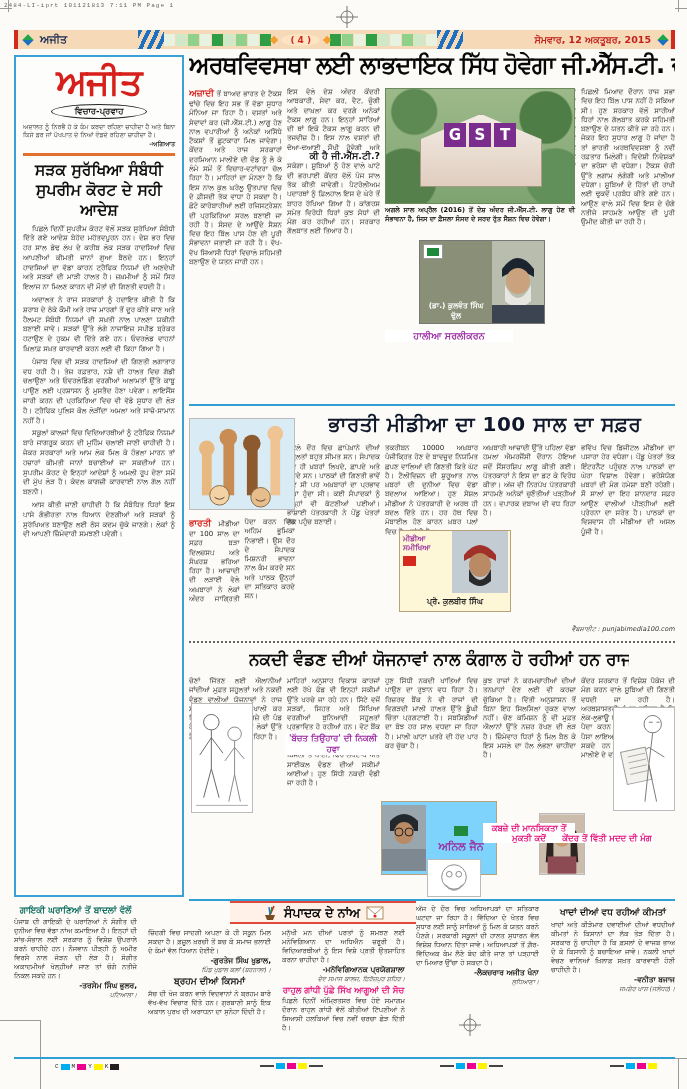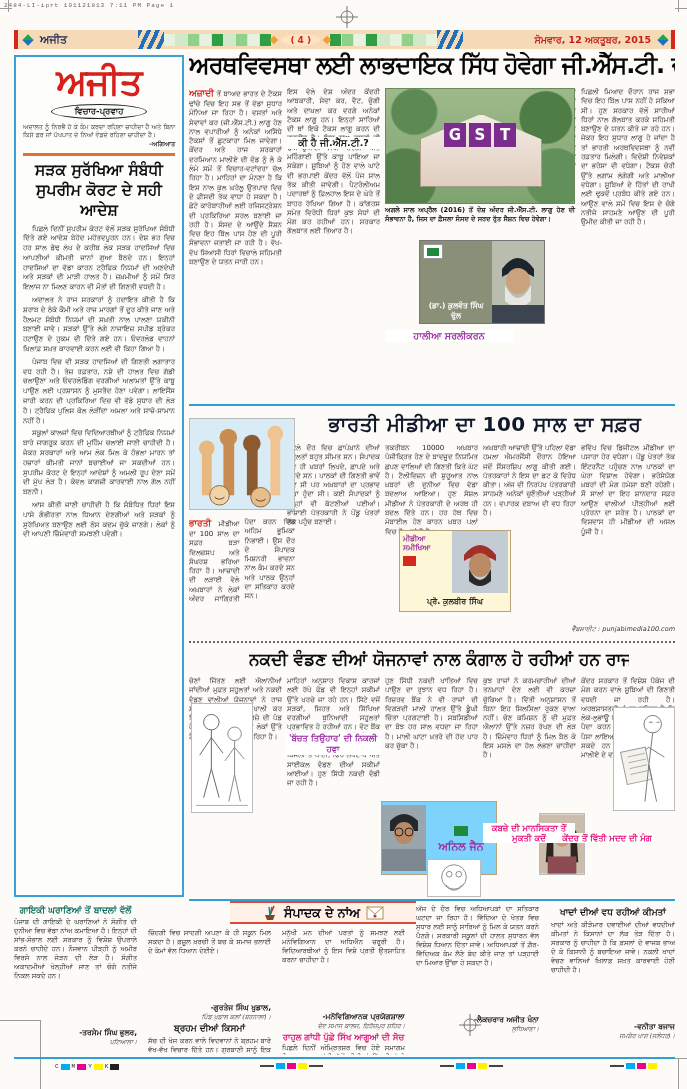--- a/index.html
+++ b/index.html
@@ -83,21 +83,21 @@
   .card2 .name{width:100%;font-size:8px;font-weight:bold;color:#222;text-align:center;}
   .card3{position:absolute;left:192px;top:124px;width:116px;height:74px;background:#7dd3fc;
      border:1px solid #b9a27a;display:flex;align-items:center;box-sizing:border-box;}
   .greensq{width:14px;height:10px;background:#1f8a3c;margin:2px auto 4px;}
   .card3 .right{flex:1;text-align:center;}
   .card3 .name{font-size:11px;font-weight:bold;color:#9b30a2;}
   .photo-frame{background:#cfd2c3;flex:0 0 auto;}
   
   .artimg{position:absolute;background:#fff;border:1px solid #bbb;box-sizing:border-box;overflow:hidden;}
   .contact{position:absolute;font-size:6.5px;font-style:italic;color:#333;text-align:right;background:#fcfbf8;}
-  .sig{font-weight:bold;font-size:7.5px;text-align:right;color:#111;font-style:normal;margin-top:47px;}
+  .sig{font-weight:bold;font-size:7.5px;text-align:right;color:#111;font-style:normal;}
   .signote{font-size:6.3px;font-style:italic;text-align:right;color:#444;}
   
   .letters{left:14px;top:905px;width:661px;height:150px;}
   .lx1{left:0;width:123px;} .lx2{left:134px;width:123px;} .lx3{left:268px;width:123px;}
   .lx4{left:402px;width:123px;} .lx5{left:537px;width:124px;}
   .lcol{position:absolute;top:0;bottom:0;font-size:6.8px;line-height:1.32;text-align:justify;color:#262626;overflow:hidden;}
   .pad-banner{padding-top:24px;}
   .lhead-teal{font-size:9px;font-weight:bold;color:#0b6b5d;line-height:1.25;text-align:center;margin-bottom:2px;}
   .lhead-bold{font-size:9px;font-weight:bold;color:#111;text-align:center;margin:2px 0;}
   .lhead-red{font-size:8.5px;font-weight:bold;color:#e5147d;text-align:center;line-height:1.2;margin:2px 0;}
@@ -196,21 +196,21 @@
     <div class="colwrap" style="top:36px;height:310px;">
       <div class="col cx1">
         <span class="leadword">ਅਜ਼ਾਦੀ</span>
         <span>ਤੋਂ ਬਾਅਦ ਭਾਰਤ ਦੇ ਟੈਕਸ ਢਾਂਚੇ ਵਿਚ ਇਹ ਸਭ ਤੋਂ ਵੱਡਾ ਸੁਧਾਰ ਮੰਨਿਆ ਜਾ ਰਿਹਾ ਹੈ। ਵਸਤਾਂ ਅਤੇ ਸੇਵਾਵਾਂ ਕਰ (ਜੀ.ਐੱਸ.ਟੀ.) ਲਾਗੂ ਹੋਣ ਨਾਲ ਵਪਾਰੀਆਂ ਨੂੰ ਅਨੇਕਾਂ ਅਸਿੱਧੇ ਟੈਕਸਾਂ ਤੋਂ ਛੁਟਕਾਰਾ ਮਿਲ ਜਾਵੇਗਾ। ਕੇਂਦਰ ਅਤੇ ਰਾਜ ਸਰਕਾਰਾਂ ਦਰਮਿਆਨ ਮਾਲੀਏ ਦੀ ਵੰਡ ਨੂੰ ਲੈ ਕੇ ਲੰਮੇ ਸਮੇਂ ਤੋਂ ਵਿਚਾਰ-ਵਟਾਂਦਰਾ ਚੱਲ ਰਿਹਾ ਹੈ। ਮਾਹਿਰਾਂ ਦਾ ਮੰਨਣਾ ਹੈ ਕਿ ਇਸ ਨਾਲ ਕੁਲ ਘਰੇਲੂ ਉਤਪਾਦ ਵਿਚ ਦੋ ਫ਼ੀਸਦੀ ਤੱਕ ਵਾਧਾ ਹੋ ਸਕਦਾ ਹੈ। ਛੋਟੇ ਕਾਰੋਬਾਰੀਆਂ ਲਈ ਰਜਿਸਟ੍ਰੇਸ਼ਨ ਦੀ ਪ੍ਰਕਿਰਿਆ ਸਰਲ ਬਣਾਈ ਜਾ ਰਹੀ ਹੈ। ਸੰਸਦ ਦੇ ਆਉਂਦੇ ਸੈਸ਼ਨ ਵਿਚ ਇਹ ਬਿੱਲ ਪਾਸ ਹੋਣ ਦੀ ਪੂਰੀ ਸੰਭਾਵਨਾ ਜਤਾਈ ਜਾ ਰਹੀ ਹੈ। ਵੱਖ-ਵੱਖ ਸਿਆਸੀ ਧਿਰਾਂ ਵਿਚਾਲੇ ਸਹਿਮਤੀ ਬਣਾਉਣ ਦੇ ਯਤਨ ਜਾਰੀ ਹਨ।</span>
       </div>
       <div class="col cx2">ਇਸ ਵੇਲੇ ਦੇਸ਼ ਅੰਦਰ ਕੇਂਦਰੀ ਆਬਕਾਰੀ, ਸੇਵਾ ਕਰ, ਵੈਟ, ਚੁੰਗੀ ਅਤੇ ਦਾਖ਼ਲਾ ਕਰ ਵਰਗੇ ਅਨੇਕਾਂ ਟੈਕਸ ਲਾਗੂ ਹਨ। ਇਨ੍ਹਾਂ ਸਾਰਿਆਂ ਦੀ ਥਾਂ ਇਕੋ ਟੈਕਸ ਲਾਗੂ ਕਰਨ ਦੀ ਤਜਵੀਜ਼ ਹੈ। ਇਸ ਨਾਲ ਵਸਤਾਂ ਦੀ ਢੋਆ-ਢੁਆਈ ਸੌਖੀ ਹੋਵੇਗੀ ਅਤੇ ਮਹਿੰਗਾਈ ਉੱਤੇ ਕਾਬੂ ਪਾਇਆ ਜਾ ਸਕੇਗਾ। ਸੂਬਿਆਂ ਨੂੰ ਹੋਣ ਵਾਲੇ ਘਾਟੇ ਦੀ ਭਰਪਾਈ ਕੇਂਦਰ ਵੱਲੋਂ ਪੰਜ ਸਾਲ ਤੱਕ ਕੀਤੀ ਜਾਵੇਗੀ। ਪੈਟਰੋਲੀਅਮ ਪਦਾਰਥਾਂ ਨੂੰ ਫ਼ਿਲਹਾਲ ਇਸ ਦੇ ਘੇਰੇ ਤੋਂ ਬਾਹਰ ਰੱਖਿਆ ਗਿਆ ਹੈ। ਕਾਂਗਰਸ ਸਮੇਤ ਵਿਰੋਧੀ ਧਿਰਾਂ ਕੁਝ ਸੋਧਾਂ ਦੀ ਮੰਗ ਕਰ ਰਹੀਆਂ ਹਨ। ਸਰਕਾਰ ਗੱਲਬਾਤ ਲਈ ਤਿਆਰ ਹੈ।</div>
       <div class="col cx3">ਜੀ.ਐੱਸ.ਟੀ. ਕੌਂਸਲ ਵਿਚ ਕੇਂਦਰ ਅਤੇ ਰਾਜਾਂ ਦੇ ਨੁਮਾਇੰਦੇ ਸ਼ਾਮਿਲ ਹੋਣਗੇ। ਟੈਕਸ ਦੀਆਂ ਦਰਾਂ ਤੈਅ ਕਰਨ ਦਾ ਅਧਿਕਾਰ ਇਸੇ ਕੌਂਸਲ ਕੋਲ ਹੋਵੇਗਾ। ਮਾਲ ਅਤੇ ਸੇਵਾਵਾਂ ਉੱਤੇ ਟੈਕਸ ਦੀ ਦਰ ਅਠਾਰਾਂ ਫ਼ੀਸਦੀ ਦੇ ਕਰੀਬ ਰੱਖੇ ਜਾਣ ਦੀ ਸੰਭਾਵਨਾ ਹੈ। ਇਸ ਨਾਲ ਆਮ ਖਪਤਕਾਰ ਨੂੰ ਵੀ ਵੱਡੀ ਰਾਹਤ ਮਿਲੇਗੀ। ਟੈਕਸ ਪ੍ਰਣਾਲੀ ਪਾਰਦਰਸ਼ੀ ਬਣੇਗੀ ਅਤੇ ਕਰ ਚੋਰੀ ਰੁਕੇਗੀ। ਮਾਲੀਆ ਵਧਣ ਨਾਲ ਵਿਕਾਸ ਕਾਰਜਾਂ ਲਈ ਵਧੇਰੇ ਫੰਡ ਮਿਲ ਸਕਣਗੇ।</div>
       <div class="col cx4">ਸਨਅਤੀ ਖੇਤਰ ਨੇ ਇਸ ਸੁਧਾਰ ਦਾ ਸਵਾਗਤ ਕੀਤਾ ਹੈ। ਵਪਾਰ ਮੰਡਲਾਂ ਦਾ ਕਹਿਣਾ ਹੈ ਕਿ ਇਕਸਾਰ ਟੈਕਸ ਪ੍ਰਣਾਲੀ ਨਾਲ ਕਾਰੋਬਾਰ ਕਰਨਾ ਸੌਖਾ ਹੋ ਜਾਵੇਗਾ ਅਤੇ ਵਿਦੇਸ਼ੀ ਨਿਵੇਸ਼ ਵਧੇਗਾ। ਛੋਟੇ ਦੁਕਾਨਦਾਰਾਂ ਦੇ ਖ਼ਦਸ਼ੇ ਦੂਰ ਕਰਨ ਲਈ ਵਿਸ਼ੇਸ਼ ਪ੍ਰਬੰਧ ਕੀਤੇ ਜਾ ਰਹੇ ਹਨ। ਰਾਜਾਂ ਦੇ ਵਿੱਤ ਮੰਤਰੀਆਂ ਦੀ ਕਮੇਟੀ ਵੱਲੋਂ ਸਿਫ਼ਾਰਸ਼ਾਂ ਤਿਆਰ ਕੀਤੀਆਂ ਜਾ ਚੁੱਕੀਆਂ ਹਨ।</div>
       <div class="col cx5">ਪਿਛਲੀ ਮਿਆਦ ਦੌਰਾਨ ਰਾਜ ਸਭਾ ਵਿਚ ਇਹ ਬਿੱਲ ਪਾਸ ਨਹੀਂ ਹੋ ਸਕਿਆ ਸੀ। ਹੁਣ ਸਰਕਾਰ ਵੱਲੋਂ ਸਾਰੀਆਂ ਧਿਰਾਂ ਨਾਲ ਗੱਲਬਾਤ ਕਰਕੇ ਸਹਿਮਤੀ ਬਣਾਉਣ ਦੇ ਯਤਨ ਕੀਤੇ ਜਾ ਰਹੇ ਹਨ। ਜੇਕਰ ਇਹ ਸੁਧਾਰ ਲਾਗੂ ਹੋ ਜਾਂਦਾ ਹੈ ਤਾਂ ਭਾਰਤੀ ਅਰਥਵਿਵਸਥਾ ਨੂੰ ਨਵੀਂ ਰਫ਼ਤਾਰ ਮਿਲੇਗੀ। ਵਿਦੇਸ਼ੀ ਨਿਵੇਸ਼ਕਾਂ ਦਾ ਭਰੋਸਾ ਵੀ ਵਧੇਗਾ। ਟੈਕਸ ਚੋਰੀ ਉੱਤੇ ਲਗਾਮ ਲੱਗੇਗੀ ਅਤੇ ਮਾਲੀਆ ਵਧੇਗਾ। ਸੂਬਿਆਂ ਦੇ ਹਿੱਤਾਂ ਦੀ ਰਾਖੀ ਲਈ ਢੁਕਵੇਂ ਪ੍ਰਬੰਧ ਕੀਤੇ ਗਏ ਹਨ। ਆਉਣ ਵਾਲੇ ਸਮੇਂ ਵਿਚ ਇਸ ਦੇ ਚੰਗੇ ਨਤੀਜੇ ਸਾਹਮਣੇ ਆਉਣ ਦੀ ਪੂਰੀ ਉਮੀਦ ਕੀਤੀ ਜਾ ਰਹੀ ਹੈ।</div>
 
-      <div class="subhead-k" style="left:98px;top:49px;width:93px;">ਕੀ ਹੈ ਜੀ.ਐੱਸ.ਟੀ.?</div>
+      <div class="subhead-k" style="left:98px;top:62px;width:93px;text-align:right;">ਕੀ ਹੈ ਜੀ.ਐੱਸ.ਟੀ.?</div>
 
       <div class="gstphoto">
         <div class="gstbuilding"></div>
         <div class="gsttiles">
           <span class="gsttile">G</span>
           <span class="gsttile">S</span>
           <span class="gsttile">T</span>
         </div>
       </div>
       <div class="caption">ਅਗਲੇ ਸਾਲ ਅਪ੍ਰੈਲ (2016) ਤੋਂ ਦੇਸ਼ ਅੰਦਰ ਜੀ.ਐੱਸ.ਟੀ. ਲਾਗੂ ਹੋਣ ਦੀ ਸੰਭਾਵਨਾ ਹੈ, ਜਿਸ ਦਾ ਫ਼ੈਸਲਾ ਸੰਸਦ ਦੇ ਸਰਦ ਰੁੱਤ ਸੈਸ਼ਨ ਵਿਚ ਹੋਵੇਗਾ।</div>

